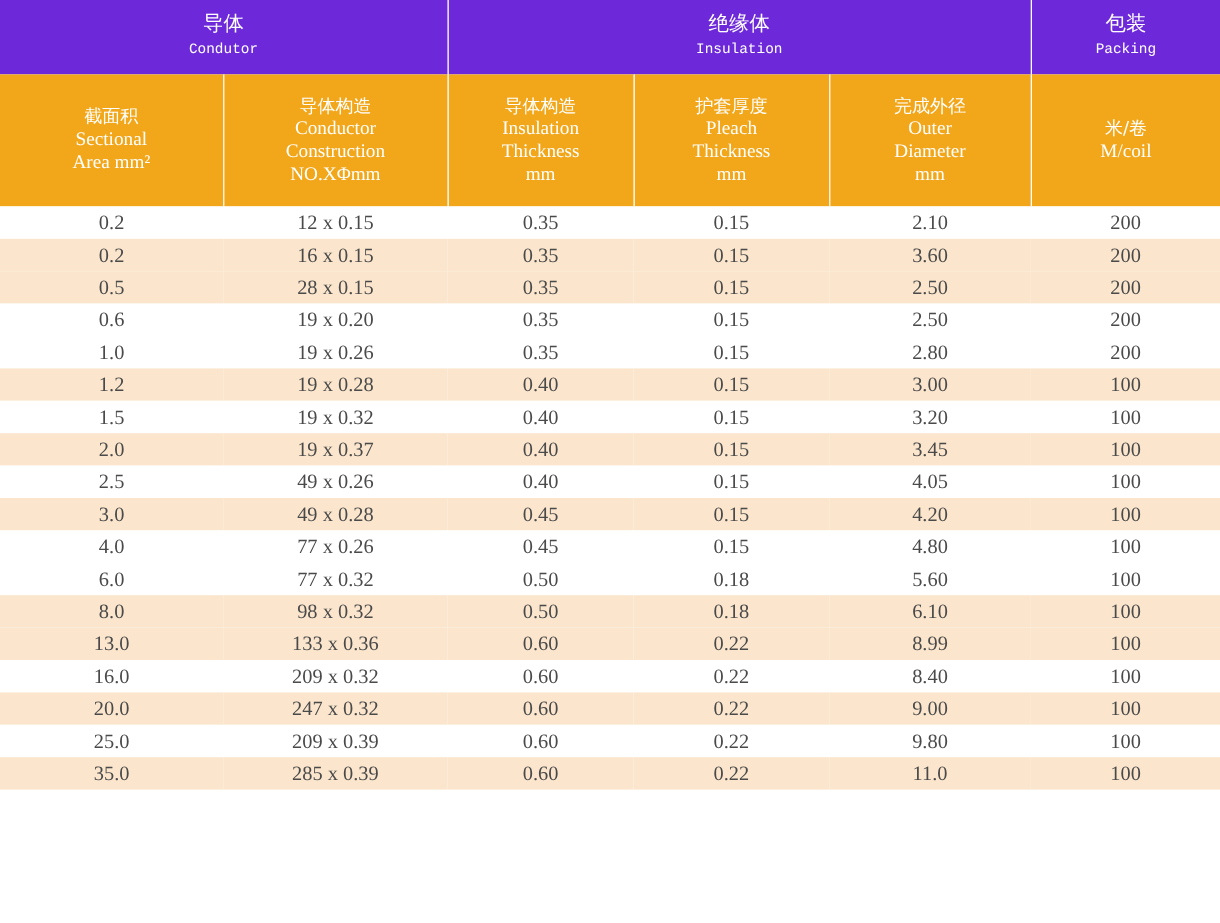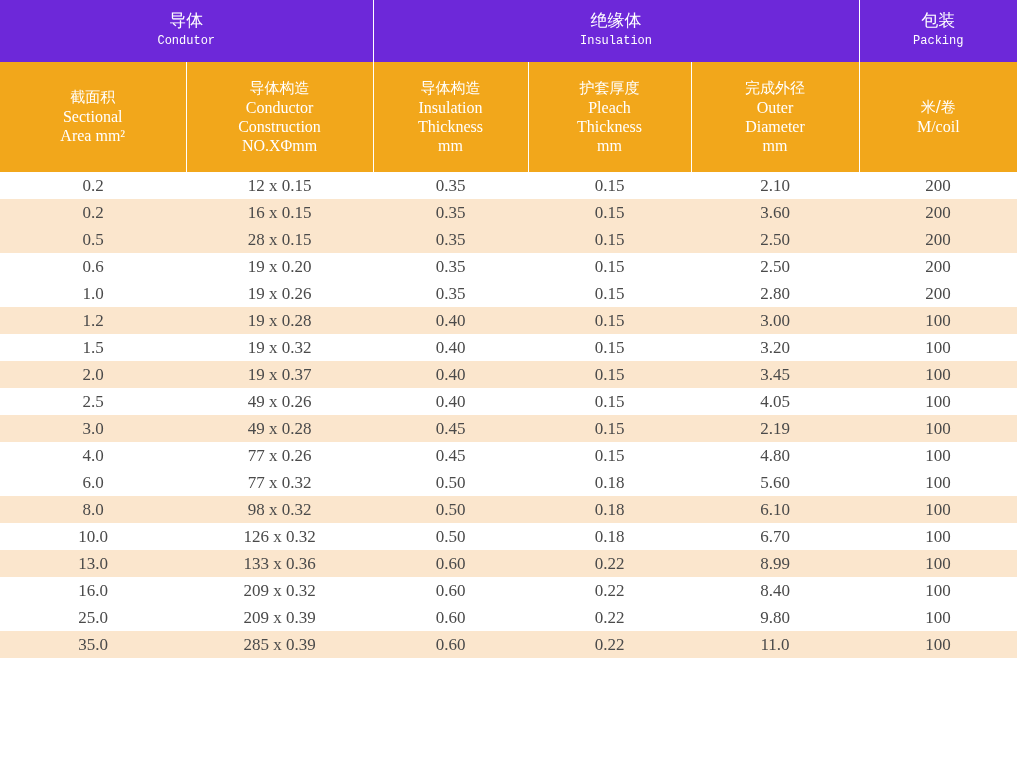--- a/index.html
+++ b/index.html
@@ -214,21 +214,21 @@
         <td>0.40</td>
         <td>0.15</td>
         <td>4.05</td>
         <td>100</td>
       </tr>
       <tr class="even">
         <td>3.0</td>
         <td>49 x 0.28</td>
         <td>0.45</td>
         <td>0.15</td>
-        <td>2.19</td>
+        <td>4.20</td>
         <td>100</td>
       </tr>
       <tr class="odd">
         <td>4.0</td>
         <td>77 x 0.26</td>
         <td>0.45</td>
         <td>0.15</td>
         <td>4.80</td>
         <td>100</td>
       </tr>
@@ -241,44 +241,44 @@
         <td>100</td>
       </tr>
       <tr class="even">
         <td>8.0</td>
         <td>98 x 0.32</td>
         <td>0.50</td>
         <td>0.18</td>
         <td>6.10</td>
         <td>100</td>
       </tr>
-      <tr class="odd">
-        <td>10.0</td>
-        <td>126 x 0.32</td>
-        <td>0.50</td>
-        <td>0.18</td>
-        <td>6.70</td>
-        <td>100</td>
-      </tr>
       <tr class="even">
         <td>13.0</td>
         <td>133 x 0.36</td>
         <td>0.60</td>
         <td>0.22</td>
         <td>8.99</td>
         <td>100</td>
       </tr>
       <tr class="odd">
         <td>16.0</td>
         <td>209 x 0.32</td>
         <td>0.60</td>
         <td>0.22</td>
         <td>8.40</td>
         <td>100</td>
       </tr>
+      <tr class="even">
+        <td>20.0</td>
+        <td>247 x 0.32</td>
+        <td>0.60</td>
+        <td>0.22</td>
+        <td>9.00</td>
+        <td>100</td>
+      </tr>
       <tr class="odd">
         <td>25.0</td>
         <td>209 x 0.39</td>
         <td>0.60</td>
         <td>0.22</td>
         <td>9.80</td>
         <td>100</td>
       </tr>
       <tr class="even">
         <td>35.0</td>

